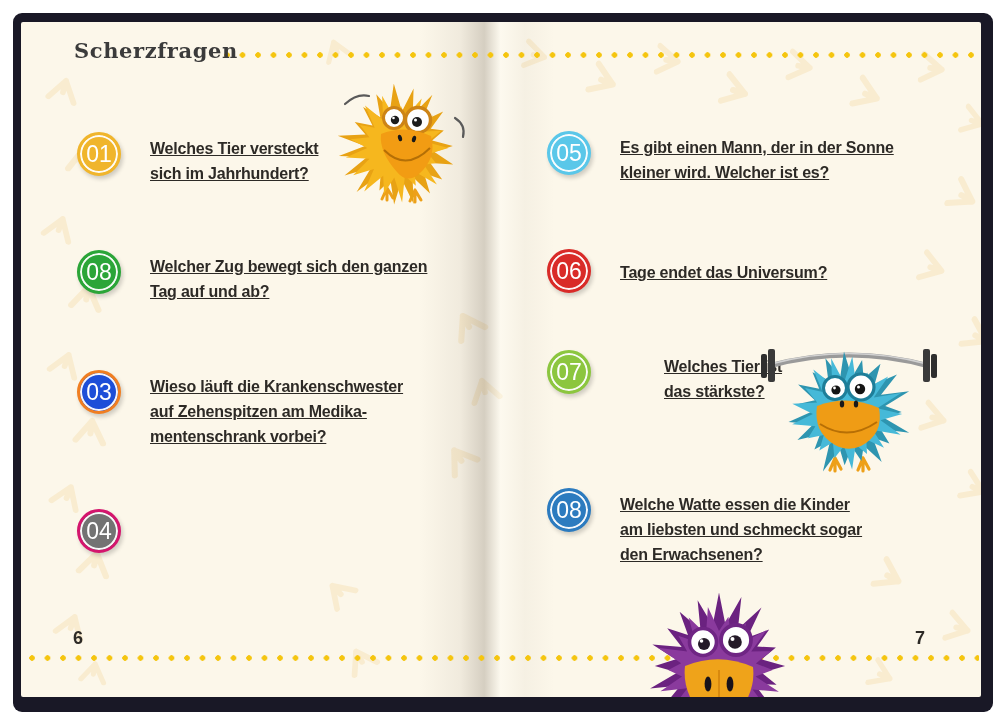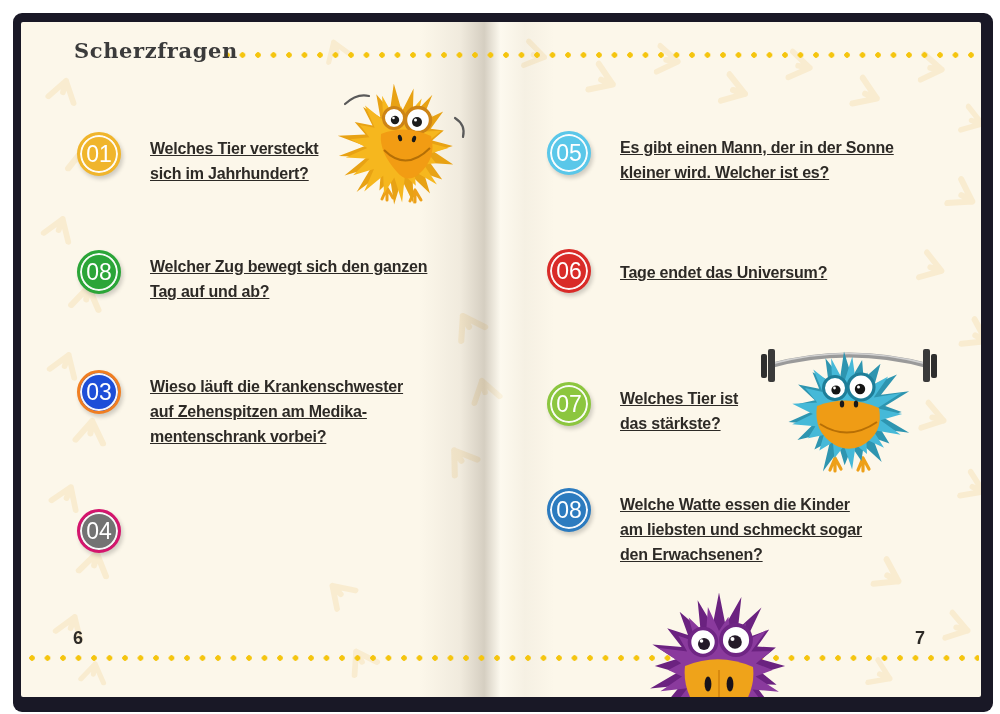--- a/index.html
+++ b/index.html
@@ -60,21 +60,21 @@
     letter-spacing:-0.2px;
     text-decoration:underline;
   }
   .q-single .q-text{padding-top:11px;}
   .q0{left:56px;top:110px;}
   .q1{left:56px;top:228px;}
   .q2{left:56px;top:348px;}
   .q3{left:56px;top:487px;}
   .q4{left:526px;top:109px;justify-content:space-between;}
   .q5{left:526px;top:227px;}
-  .q6{left:526px;top:360px;}
+  .q6{left:526px;top:328px;gap:44px;}
   .q7{left:526px;top:466px;justify-content:space-between;}
   .monster{position:absolute;z-index:4;}
   .monster-yellow{left:310px;top:62px;}
   .monster-blue{left:738px;top:308px;}
   .monster-purple{left:612px;top:552px;}
 </style>
 </head>
 <body>
 
 <div class="book-frame">

